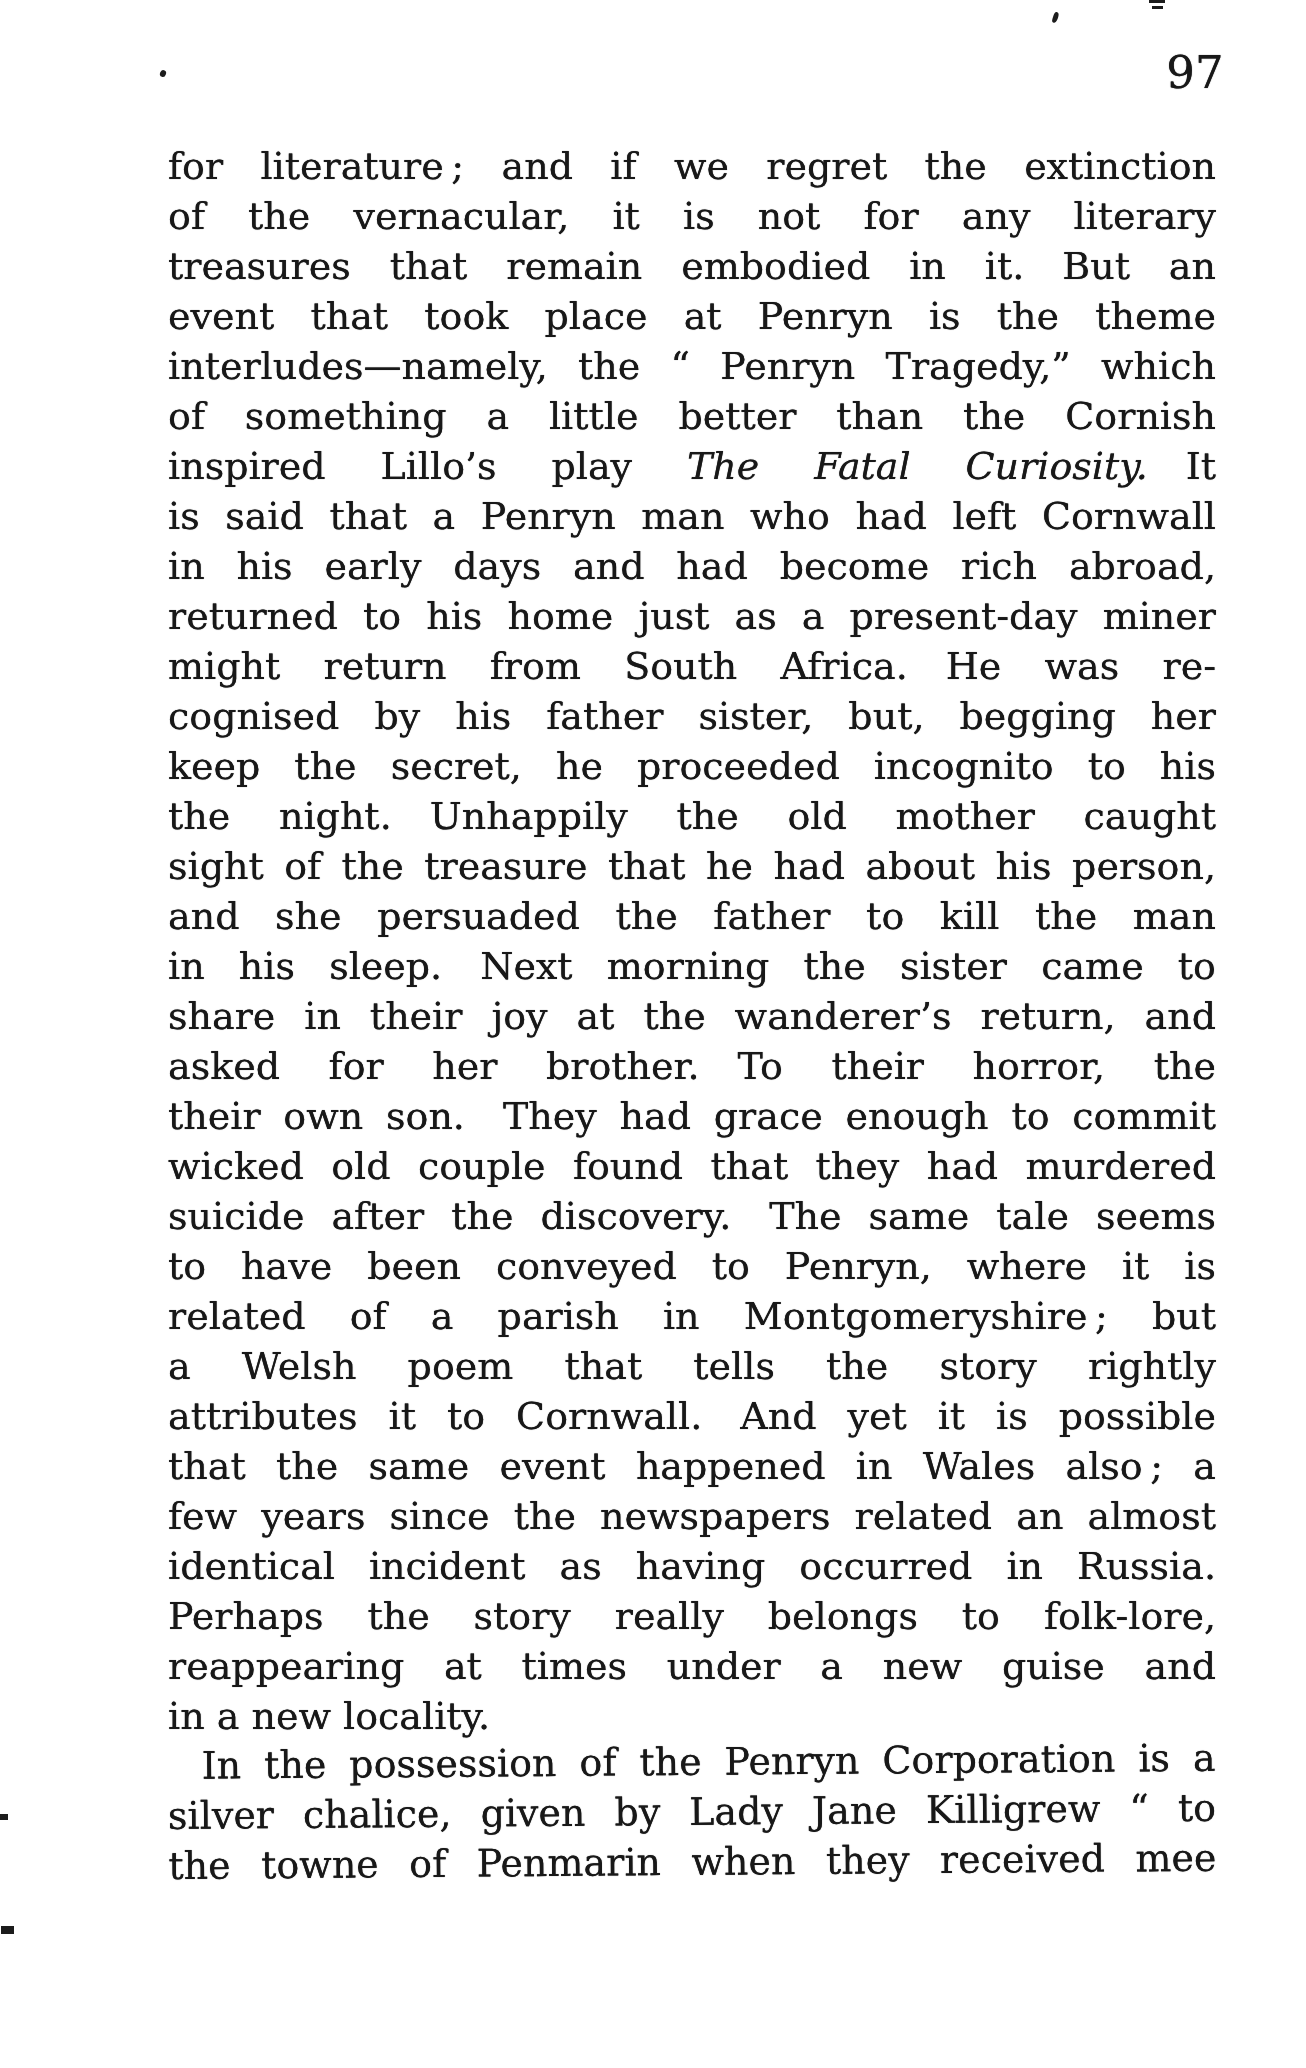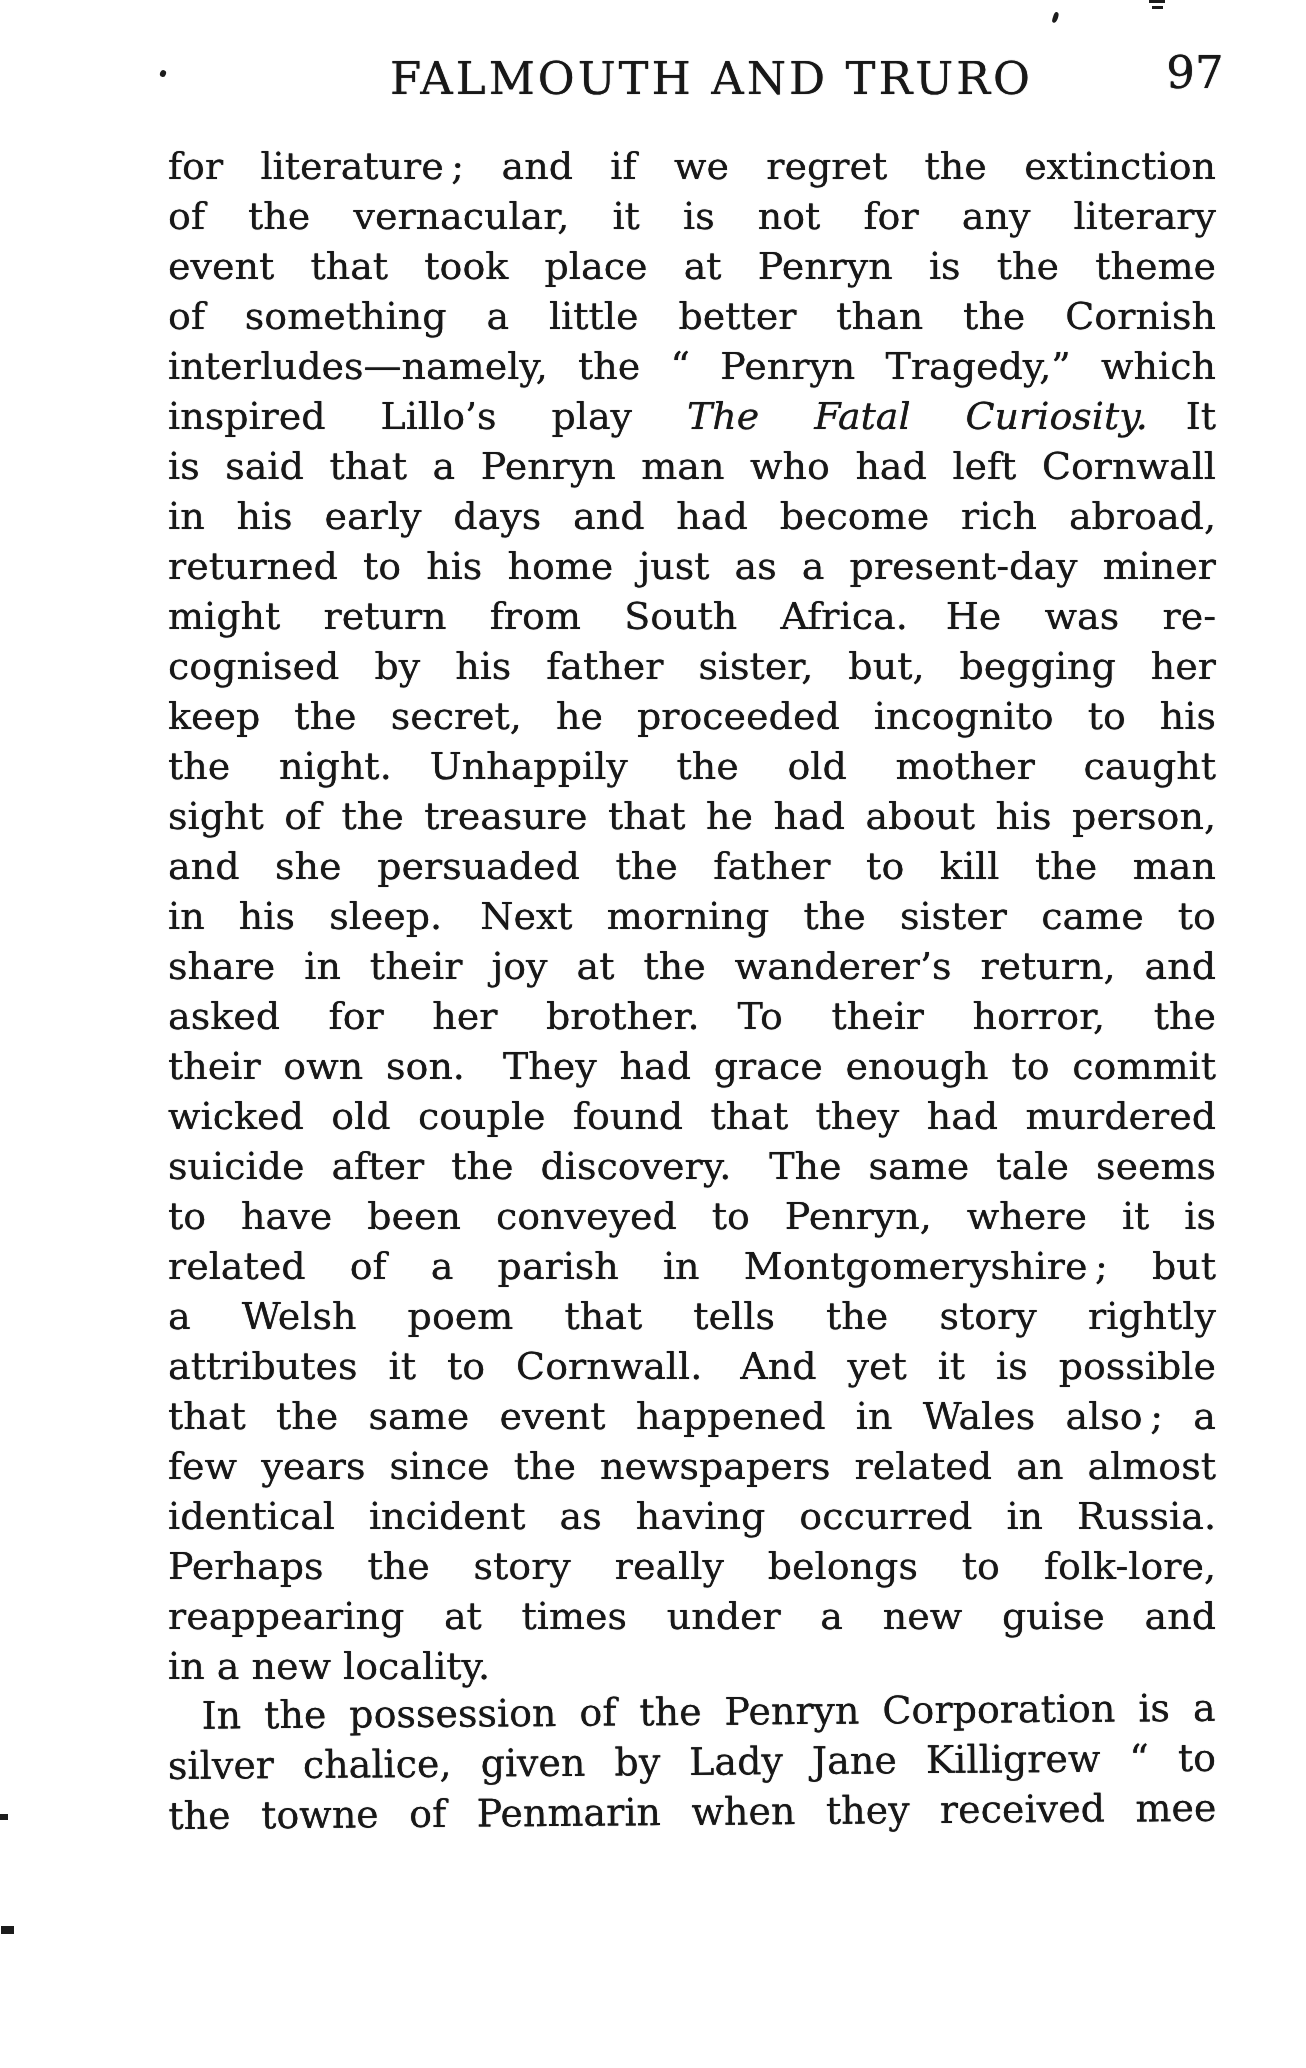--- a/index.html
+++ b/index.html
@@ -72,31 +72,31 @@
 
 <div class="page">
 
   <div class="artifact dash-a"></div>
   <div class="artifact dash-b"></div>
   <div class="artifact tick-a"></div>
   <div class="artifact tick-b"></div>
   <div class="artifact dash-c"></div>
   <div class="artifact dash-d"></div>
 
-  <div class="header-title">FALMOUTH AND TRURO</div>
 
   <div class="page-number">97</div>
 
   <main class="page-body">
       <div class="paragraph">
         <div class="line"><span>for literature ; and if we regret the extinction</span></div>
         <div class="line"><span>of the vernacular, it is not for any literary</span></div>
+        <div class="line"><span>treasures that remain embodied in it. But an</span></div>
         <div class="line"><span>event that took place at Penryn is the theme</span></div>
+        <div class="line"><span>interludes—namely, the “ Penryn Tragedy,” which</span></div>
         <div class="line"><span>of something a little better than the Cornish</span></div>
-        <div class="line"><span>interludes—namely, the “ Penryn Tragedy,” which</span></div>
         <div class="line"><span>inspired Lillo’s play </span><em>The Fatal Curiosity.</em><span> It</span></div>
         <div class="line"><span>is said that a Penryn man who had left Cornwall</span></div>
         <div class="line"><span>in his early days and had become rich abroad,</span></div>
         <div class="line"><span>returned to his home just as a present-day miner</span></div>
         <div class="line"><span>might return from South Africa. He was re-</span></div>
         <div class="line"><span>cognised by his father sister, but, begging her</span></div>
         <div class="line"><span>keep the secret, he proceeded incognito to his</span></div>
         <div class="line"><span>the night. Unhappily the old mother caught</span></div>
         <div class="line"><span>sight of the treasure that he had about his person,</span></div>
         <div class="line"><span>and she persuaded the father to kill the man</span></div>

